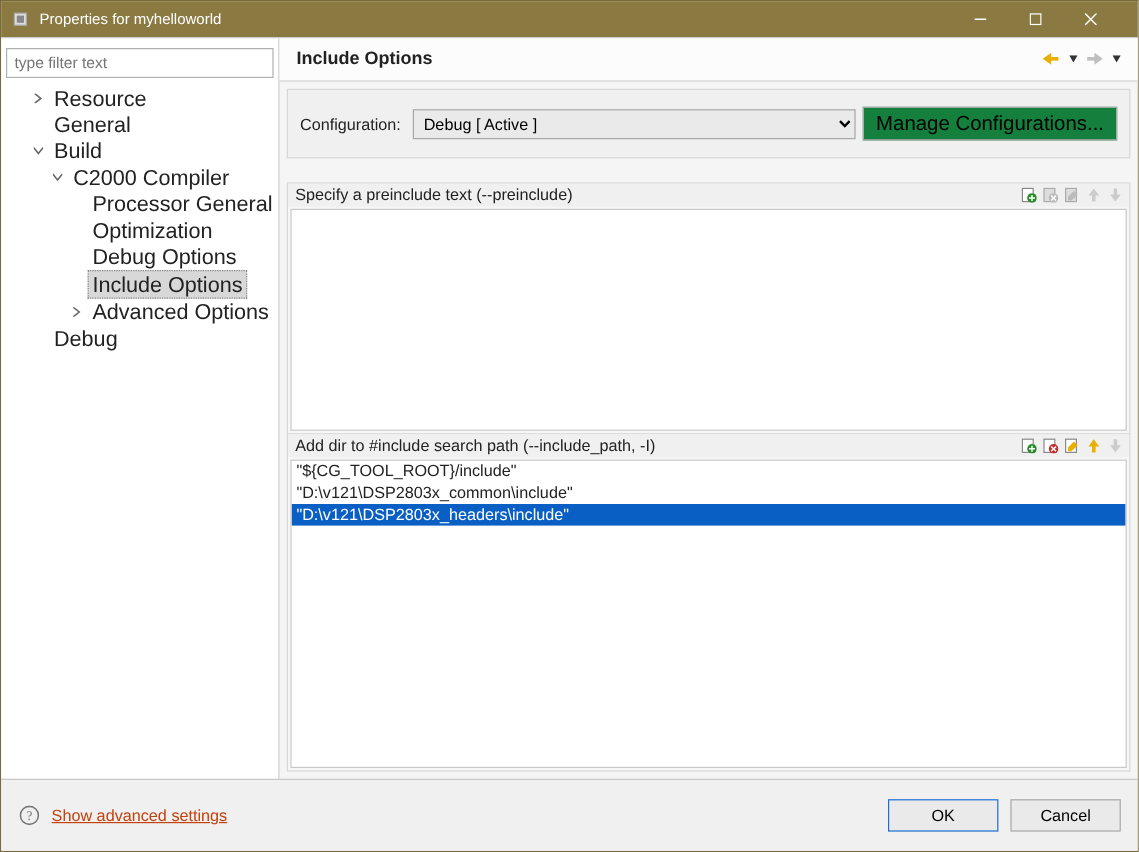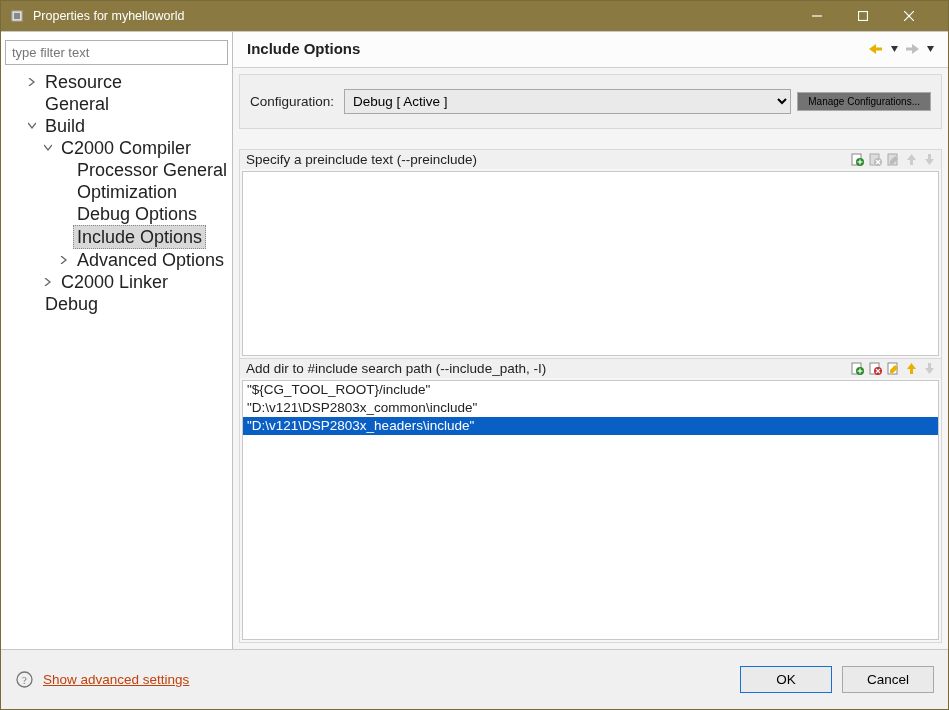--- a/index.html
+++ b/index.html
@@ -27,21 +27,21 @@
 
   .main { flex: 1; display: flex; flex-direction: column; background: #f5f5f5; min-height: 0; }
   .main-header { display: flex; align-items: center; padding: 8px 10px 10px 14px; border-bottom: 1px solid #d0d0d0; background: #fcfcfc; }
   .main-header h2 { margin: 0; font-size: 15px; font-weight: bold; flex: 1; }
   .nav-icons { display: flex; gap: 2px; align-items: center; }
   .nav-icons .nav-ic { width: 16px; height: 16px; display: flex; align-items: center; justify-content: center; }
 
   .config-row { display: flex; align-items: center; padding: 14px 10px; margin: 6px 6px 0 6px; border: 1px solid #d8d8d8; background: #f0f0f0; }
   .config-row .lbl { margin-right: 10px; font-size: 13.5px; }
   .config-row select { flex: 1; padding: 3px 4px; font-size: 13.5px; background: #eaeaea; border: 1px solid #a8a8a8; }
-  .config-row .manage-btn { margin-left: 6px; padding: 3px 10px; background: #737373; border: 1px solid #a8a8a8; font-size: 10px; }
+  .config-row .manage-btn { margin-left: 6px; padding: 3px 10px; background: #15803d; border: 1px solid #a8a8a8; font-size: 17px; }
 
   .panel-group { margin: 20px 6px 6px 6px; border: 1px solid #d8d8d8; background: #f6f6f6; flex: 1; display: flex; flex-direction: column; min-height: 0; }
   .panel { display: flex; flex-direction: column; border-bottom: 1px solid #d8d8d8; }
   .panel:last-child { border-bottom: none; flex: 1; }
   .panel-hdr { display: flex; align-items: center; padding: 2px 4px; background: #f0f0f0; }
   .panel-hdr .ptitle { flex: 1; font-size: 13.5px; padding-left: 2px; }
   .panel-hdr .p-icons { display: flex; gap: 3px; }
   .panel-hdr .p-icons .pic { width: 15px; height: 15px; display: flex; align-items: center; justify-content: center; }
   .panel-list { background: #fff; border: 1px solid #c8c8c8; margin: 2px; flex: 1; min-height: 170px; overflow: auto; font-size: 13.5px; line-height: 18px; }
   .panel-list .row { padding: 0 4px; white-space: nowrap; }
@@ -136,28 +136,20 @@
           <span class="label">Include Options</span>
         </div>
         <div class="tree-item indent3">
           <span class="twist">
               <svg width="8" height="8">
                 <path d="M1 0 L6 4 L1 8" fill="none" stroke="#666" stroke-width="1.3"></path>
               </svg>
             </span>
           <span class="label">Advanced Options</span>
         </div>
-        <div class="tree-item indent2">
-          <span class="twist">
-              <svg width="8" height="8">
-                <path d="M1 0 L6 4 L1 8" fill="none" stroke="#666" stroke-width="1.3"></path>
-              </svg>
-            </span>
-          <span class="label">C2000 Linker</span>
-        </div>
         <div class="tree-item indent1">
           <span class="twist"></span>
           <span class="label">Debug</span>
         </div>
       </div>
     </div>
 
     <div class="main">
       <div class="main-header">
         <h2>Include Options</h2>

